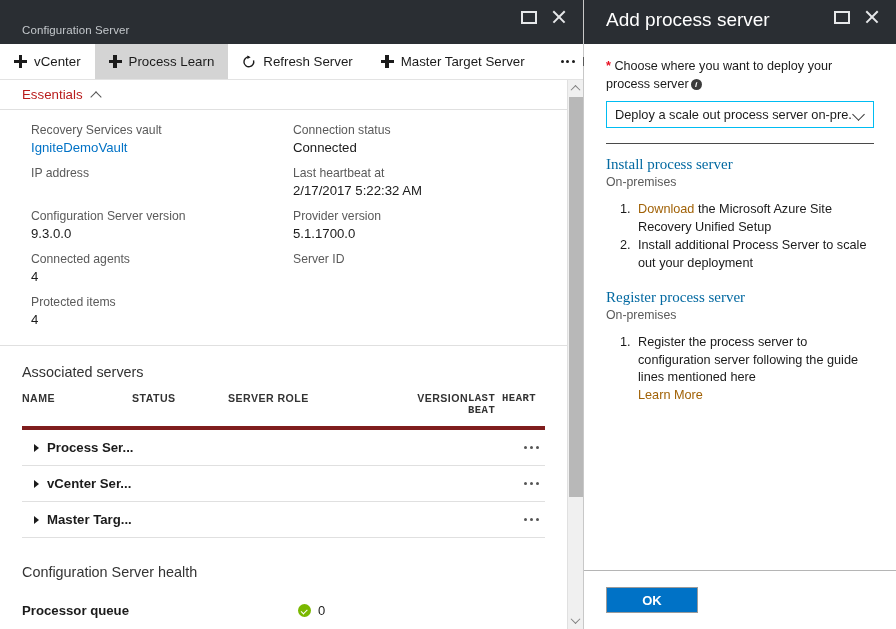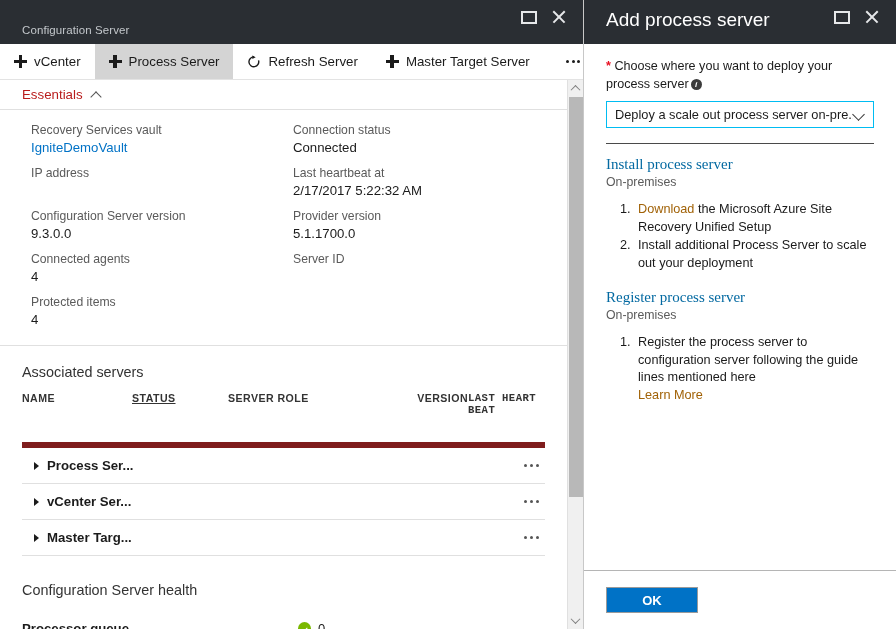--- a/index.html
+++ b/index.html
@@ -70,22 +70,22 @@
   .ess-k:first-child{ margin-top:0; }
   .ess-v { font-size:13.2px; color:#1b1b1b; line-height:18px; }
   .ess-v.link { color:#0072c6; cursor:pointer; }
   .ess-v.blank { min-height:18px; }
 
   .divider { height:1px; background:#e0e0e0; margin: 6px 0 0 0; }
 
   .sec-title { font-size:14.4px; color:#333; padding: 18px 22px 12px 22px; }
 
   .tbl { padding:0 22px; }
-  .tbl-head { display:flex; font-size:10.6px; font-weight:bold; color:#333; letter-spacing:.45px; padding-bottom:26px; border-bottom:6px solid #7f1d1d;}
-  .th-name{ width:110px; } .th-status{width:96px;text-decoration:underline;} .th-role{width:122px;} .th-ver{width:118px;text-align:right;} .th-hb{flex:1;font-family:Liberation Mono, monospace;}
+  .tbl-head { display:flex; font-size:10.6px; font-weight:bold; color:#333; letter-spacing:.45px; padding-bottom:10px; border-bottom:4px solid #7f1d1d;}
+  .th-name{ width:110px; } .th-status{width:96px;} .th-role{width:122px;} .th-ver{width:118px;text-align:right;} .th-hb{flex:1;font-family:Liberation Mono, monospace;}
   .tbl-row { display:flex; align-items:center; height:36px; border-bottom:1px solid #e0e0e0; font-size:13.2px; color:#1b1b1b; }
   .tbl-row .nm { display:flex; align-items:center; gap:8px; font-weight:bold; padding-left:12px; }
   .tri-right{ width:0;height:0;border-left:5px solid #1b1b1b;border-top:4px solid transparent;border-bottom:4px solid transparent; }
   .row-dots{ margin-left:auto; display:flex; gap:2.8px; padding-right:6px; }
   .row-dots i{ width:3px;height:3px;border-radius:50%;background:#555;display:block; }
 
   .health-row { display:flex; align-items:center; height:38px; border-bottom:1px solid #e0e0e0; padding:0 22px; }
   .health-k { font-size:13.2px; font-weight:bold; color:#1b1b1b; width:276px; }
   .health-v { display:flex; align-items:center; gap:7px; font-size:13px; color:#1b1b1b; }
   .ok-badge { width:13px;height:13px;border-radius:50%;background:#7ab800; position:relative; flex:0 0 13px;}
@@ -155,21 +155,21 @@
       </div>
     </div>
 
     <div class="toolbar">
       <div class="tb-item">
         <span class="ic-plus"></span>
         <span>vCenter</span>
       </div>
       <div class="tb-item active">
         <span class="ic-plus"></span>
-        <span>Process Server</span>
+        <span>Process Learn</span>
       </div>
       <div class="tb-item">
         <svg class="ic-refresh" viewBox="0 0 16 16">
           <path d="M8 2.2 A5.6 5.6 0 1 0 13.2 6.2" fill="none" stroke="#1b1b1b" stroke-width="1.6"></path>
           <polygon points="6.1,0.6 9.9,2.6 6.1,4.6" fill="#1b1b1b"></polygon>
         </svg>
         <span>Refresh Server</span>
       </div>
       <div class="tb-item">
         <span class="ic-plus"></span>

